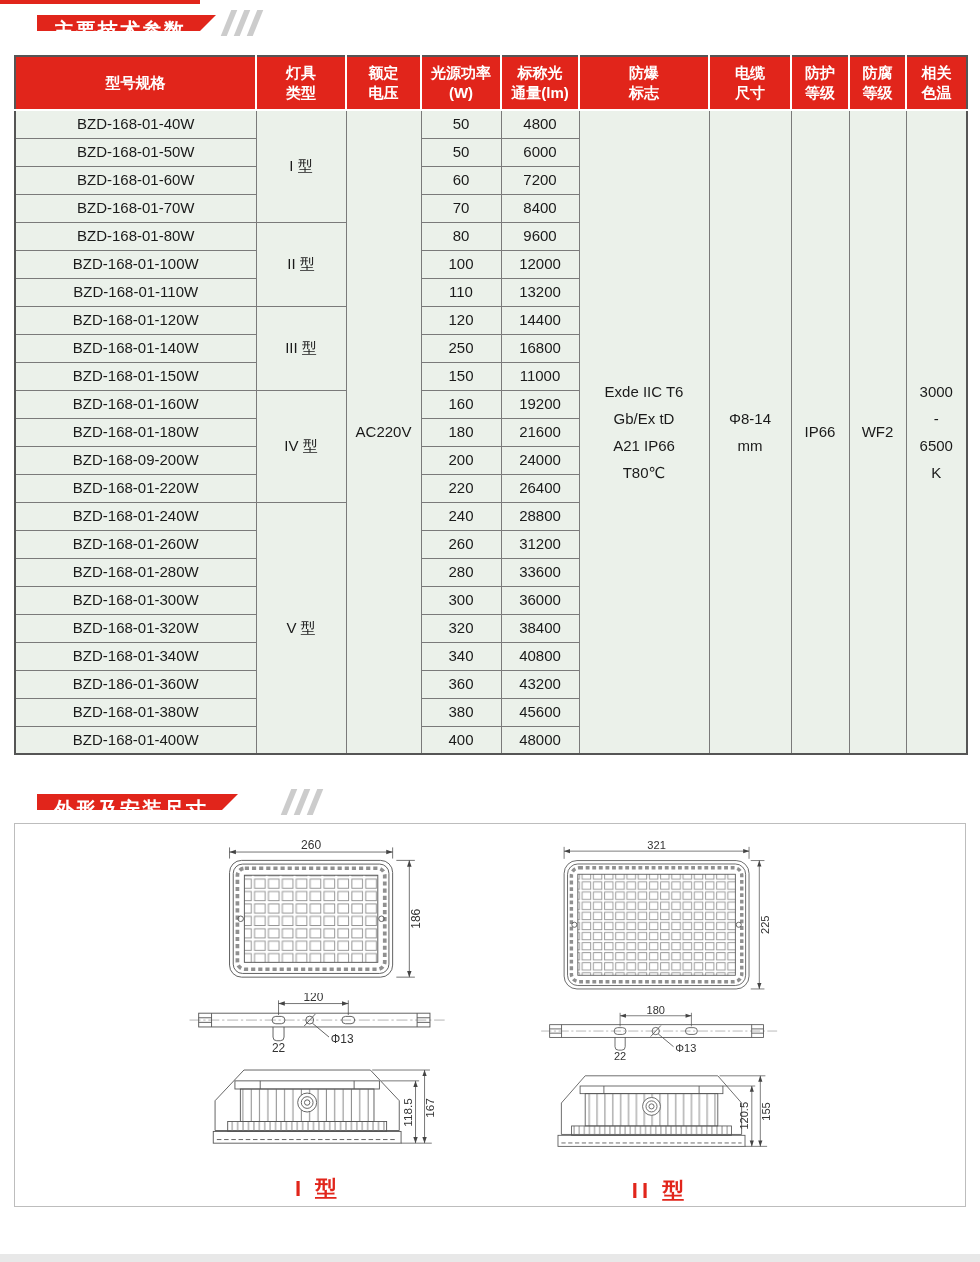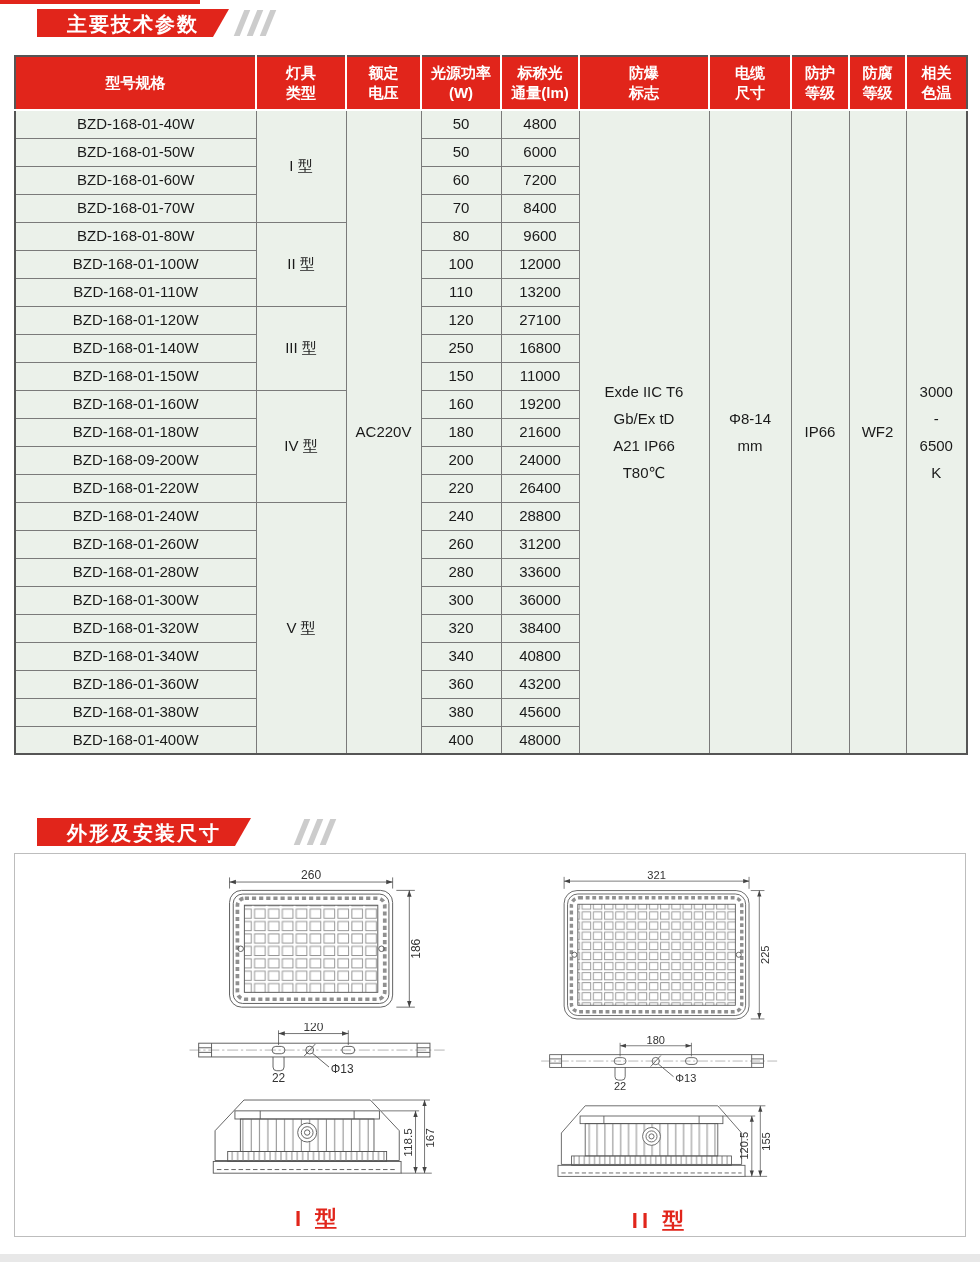--- a/index.html
+++ b/index.html
@@ -3,36 +3,36 @@
 <meta charset="utf-8">
 <style>
   :root{ --red:#e1251b; --cellbg:#ebf1ea; }
   *{ box-sizing:border-box; margin:0; padding:0; }
   html,body{ background:#fff; }
   body{ width:980px; font-family:"Liberation Sans","DejaVu Sans",sans-serif; }
   .page{ position:relative; width:980px; height:1262px; background:#fff; overflow:hidden; }
   .top-strip{ position:absolute; top:0; left:0; width:200px; height:4px; background:var(--red); }
   .banner-row{ display:flex; align-items:center; margin:8px 0 0 37px; height:30px; }
   .banner{ background:var(--red); color:#fff; font-size:20px; font-weight:bold; letter-spacing:2px;
-           line-height:30px; height:28px; padding:0 30px 0 30px;
+           line-height:30px; height:16px; padding:0 30px 0 17px;
            clip-path:polygon(0 0,100% 0,calc(100% - 16px) 100%,0 100%); }
   .stripes{ display:flex; gap:7px; margin-left:10px; }
   .stripes i{ display:block; width:6px; height:26px; background:#ccc; transform:skewX(-22deg); }
   table.spec{ border-collapse:collapse; table-layout:fixed; width:952px; margin:17px 14px 13px;
               border:2px solid #555; }
   .spec th{ background:var(--red); color:#fff; font-size:15px; font-weight:bold; text-align:center;
             vertical-align:middle; height:54px; line-height:1.35; border:2px solid #fff; }
   .spec thead th:first-child{ border-left:2px solid #555; }
   .spec thead th:last-child{ border-right:2px solid #555; }
   .spec thead th{ border-top:2px solid #555; }
   .spec td{ background:var(--cellbg); border:1px solid #7a7a7a; text-align:center; vertical-align:middle;
             font-size:15px; color:#1a1a1a; height:28px; line-height:1.45; }
   .spec td.multi{ line-height:1.8; }
   .note{ color:var(--red); font-size:15.5px; margin:8px 0 0 16px; }
-  .banner-row.second{ margin-top:62px;gap:38px; }
+  .banner-row.second{ margin-top:32px;gap:38px; }
   .panel{ width:952px; height:384px; margin:6px 14px 0; border:1px solid #bdbdbd; background:#fff;
           display:flex; justify-content:center; gap:72px; padding-top:16px; }
   .dcol{ display:flex; flex-direction:column; align-items:center; gap:5px; }
   .dlabel{ color:var(--red); font-size:22px; font-weight:bold; letter-spacing:4px; margin-top:2px; }
   svg{ display:block; }
   svg text.dim{ font-size:13px; fill:#333; font-family:"Liberation Sans","DejaVu Sans",sans-serif; }
   .bottom-strip{ position:absolute; left:0; bottom:0; width:980px; height:8px; background:#e8e8e8; }
 </style>
 </head>
 <body>
@@ -118,21 +118,21 @@
         </tr>
         <tr>
           <td>BZD-168-01-110W</td>
           <td>110</td>
           <td>13200</td>
         </tr>
         <tr>
           <td>BZD-168-01-120W</td>
           <td rowspan="3">III 型</td>
           <td>120</td>
-          <td>27100</td>
+          <td>14400</td>
         </tr>
         <tr>
           <td>BZD-168-01-140W</td>
           <td>250</td>
           <td>16800</td>
         </tr>
         <tr>
           <td>BZD-168-01-150W</td>
           <td>150</td>
           <td>11000</td>

